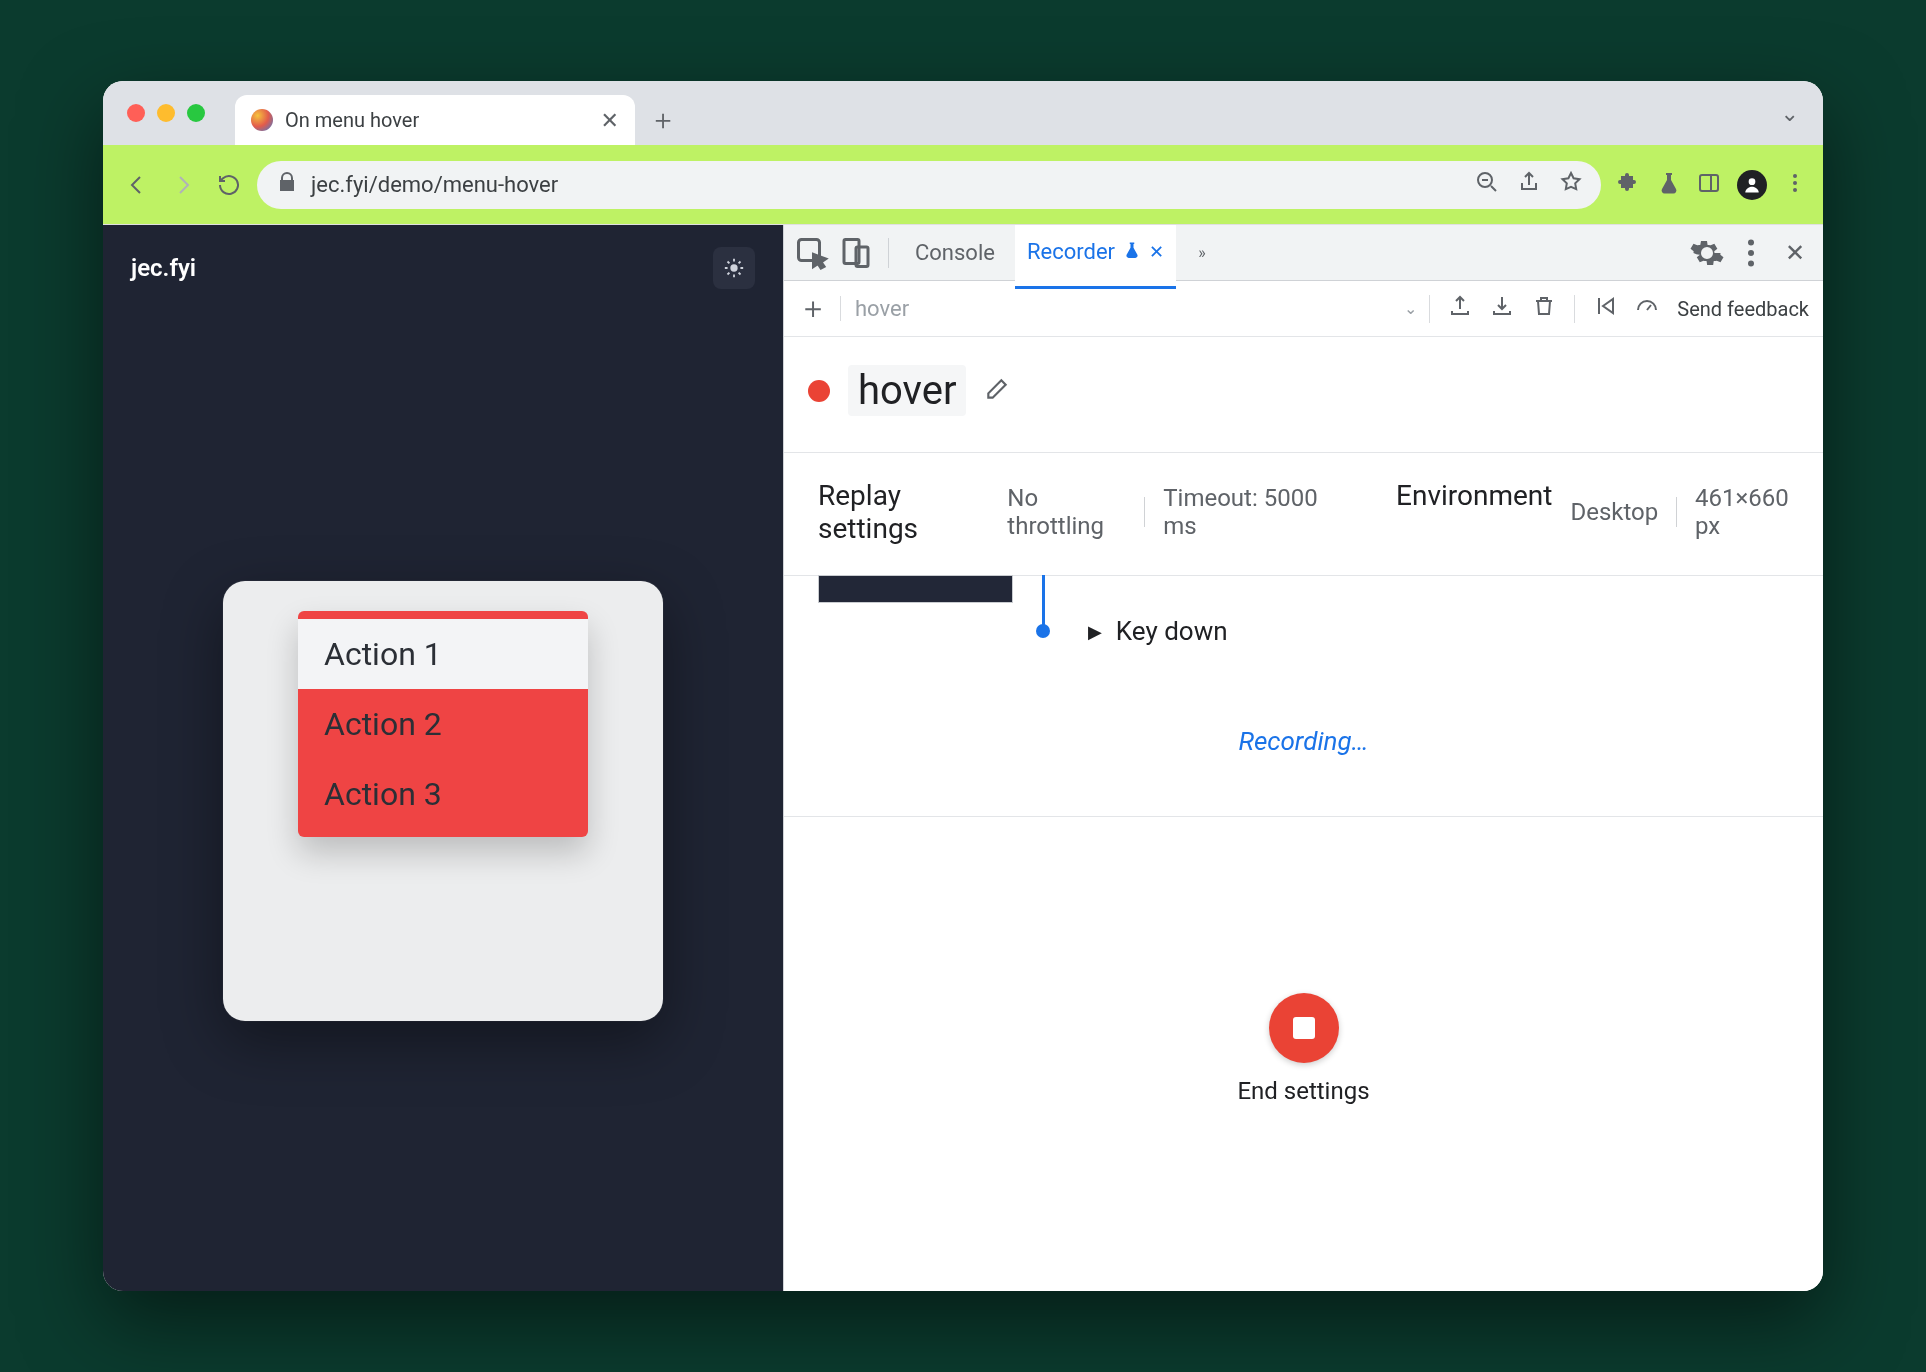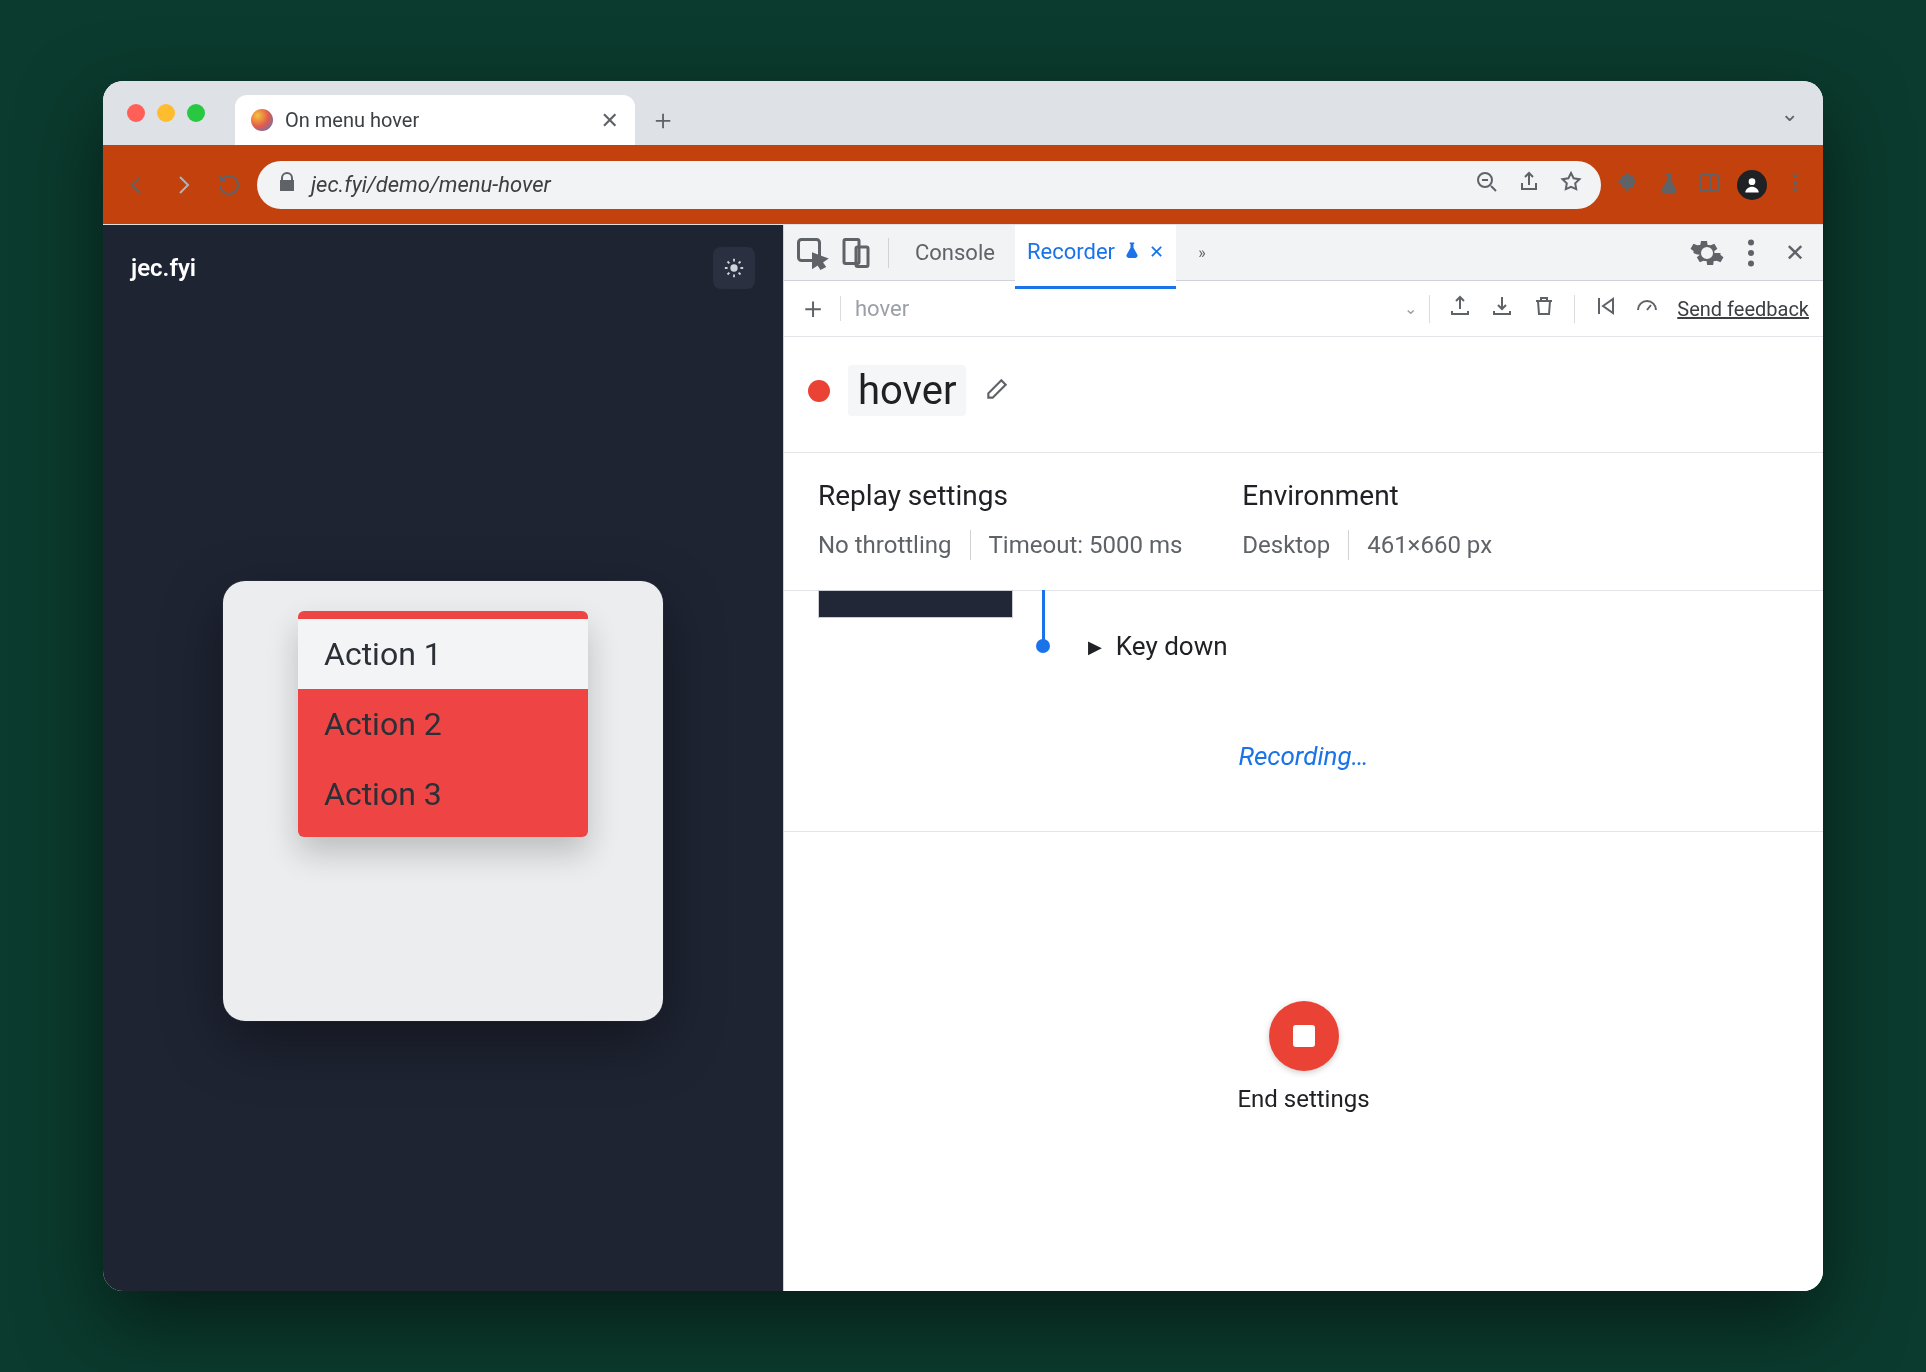--- a/index.html
+++ b/index.html
@@ -44,22 +44,22 @@
   }
   .favicon { width: 22px; height: 22px; border-radius: 50%; background: radial-gradient(circle at 30% 30%,#f6c33c,#e25b4b 50%,#3a7bd5); }
   .tab .title { flex: 1; white-space: nowrap; overflow: hidden; text-overflow: ellipsis; }
   .tab .x { color: #5f6368; cursor: pointer; font-size: 22px; }
   .newtab { margin-left: 14px; color: #5f6368; font-size: 28px; cursor: pointer; display:flex; align-items:center; height:50px; margin-top:14px; }
   .tabbar .spacer { flex:1; }
   .chevd { color:#5f6368; font-size:22px; margin-right:10px; cursor:pointer; }
 
   
   .urlbar {
-    height: 80px; background: #c2410c; display: flex; align-items: center;
-    padding: 0 16px; gap: 10px; border-bottom: 1px solid #e0e0e0; font-style: italic;
+    height: 80px; background: #bef264; display: flex; align-items: center;
+    padding: 0 16px; gap: 10px; border-bottom: 1px solid #e0e0e0;
   }
   .navbtn { width: 36px; height: 36px; display:flex; align-items:center; justify-content:center; color:#5f6368; cursor:pointer; }
   .navbtn.disabled { color:#b0b3b8; }
   .navbtn svg, .tbicon svg { width: 24px; height: 24px; }
   .omnibox {
     flex:1; background:#f1f3f4; border-radius: 28px; height: 48px;
     display:flex; align-items:center; padding: 0 18px; gap: 12px;
     color:#3c4043; font-size: 22px;
   }
   .omnibox .lock { color:#5f6368; }
@@ -107,30 +107,30 @@
 
   .rec-top {
     height:56px; border-bottom:1px solid #e3e5e8; display:flex; align-items:center;
     padding: 0 14px; gap:12px; color:#5f6368; font-size:22px;
   }
   .rec-top .plus { font-size:30px; cursor:pointer; color:#5f6368; }
   .rec-sel { display:flex; align-items:center; gap:6px; color:#9aa0a6; border-left:1px solid #d9dbde; padding-left:14px; flex:1; }
   .rec-sel .chev { font-size:16px; color:#9aa0a6; }
   .rec-actions { display:flex; align-items:center; gap:18px; color:#5f6368; }
   .rec-actions .sep2 { width:1px; height:28px; background:#d9dbde; }
-  .feedback { text-decoration: underline; color:#3c4043; font-size:20px; cursor:pointer; }
+  .feedback { color:#3c4043; font-size:20px; cursor:pointer; }
 
   .rec-title { padding: 28px 24px 36px; display:flex; align-items:center; gap:18px; border-bottom:1px solid #e3e5e8; }
   .rec-dot { width:22px; height:22px; border-radius:50%; background:#ea4335; }
   .rec-name { font-size:40px; color:#202124; background:#f5f6f7; padding:2px 10px; border-radius:4px; }
   .pencil { color:#5f6368; cursor:pointer; }
   .pencil svg { width:26px; height:26px; }
 
   .settings { display:flex; border-bottom:1px solid #e3e5e8; padding: 26px 34px 30px; gap:60px; }
-  .s-col { display:flex; flex-direction:column; gap:18px; }
+  .s-col { display:flex; flex-direction:row; gap:18px; }
   .s-title { font-size:28px; color:#202124; }
   .s-row { display:flex; gap:18px; align-items:center; font-size:24px; color:#5f6368; }
   .s-row .vsep { width:1px; height:30px; background:#d0d2d5; }
 
   .timeline { position:relative; padding: 0 0 20px 0; border-bottom:1px solid #e3e5e8; }
   .step-thumb {
     position:absolute; left:34px; top:-1px; width:195px; height:28px;
     background:#222737; border:1px solid #c9ccd0;
   }
   .step-line { position:absolute; left:258px; top:-1px; width:3px; height:52px; background:#1a73e8; }

